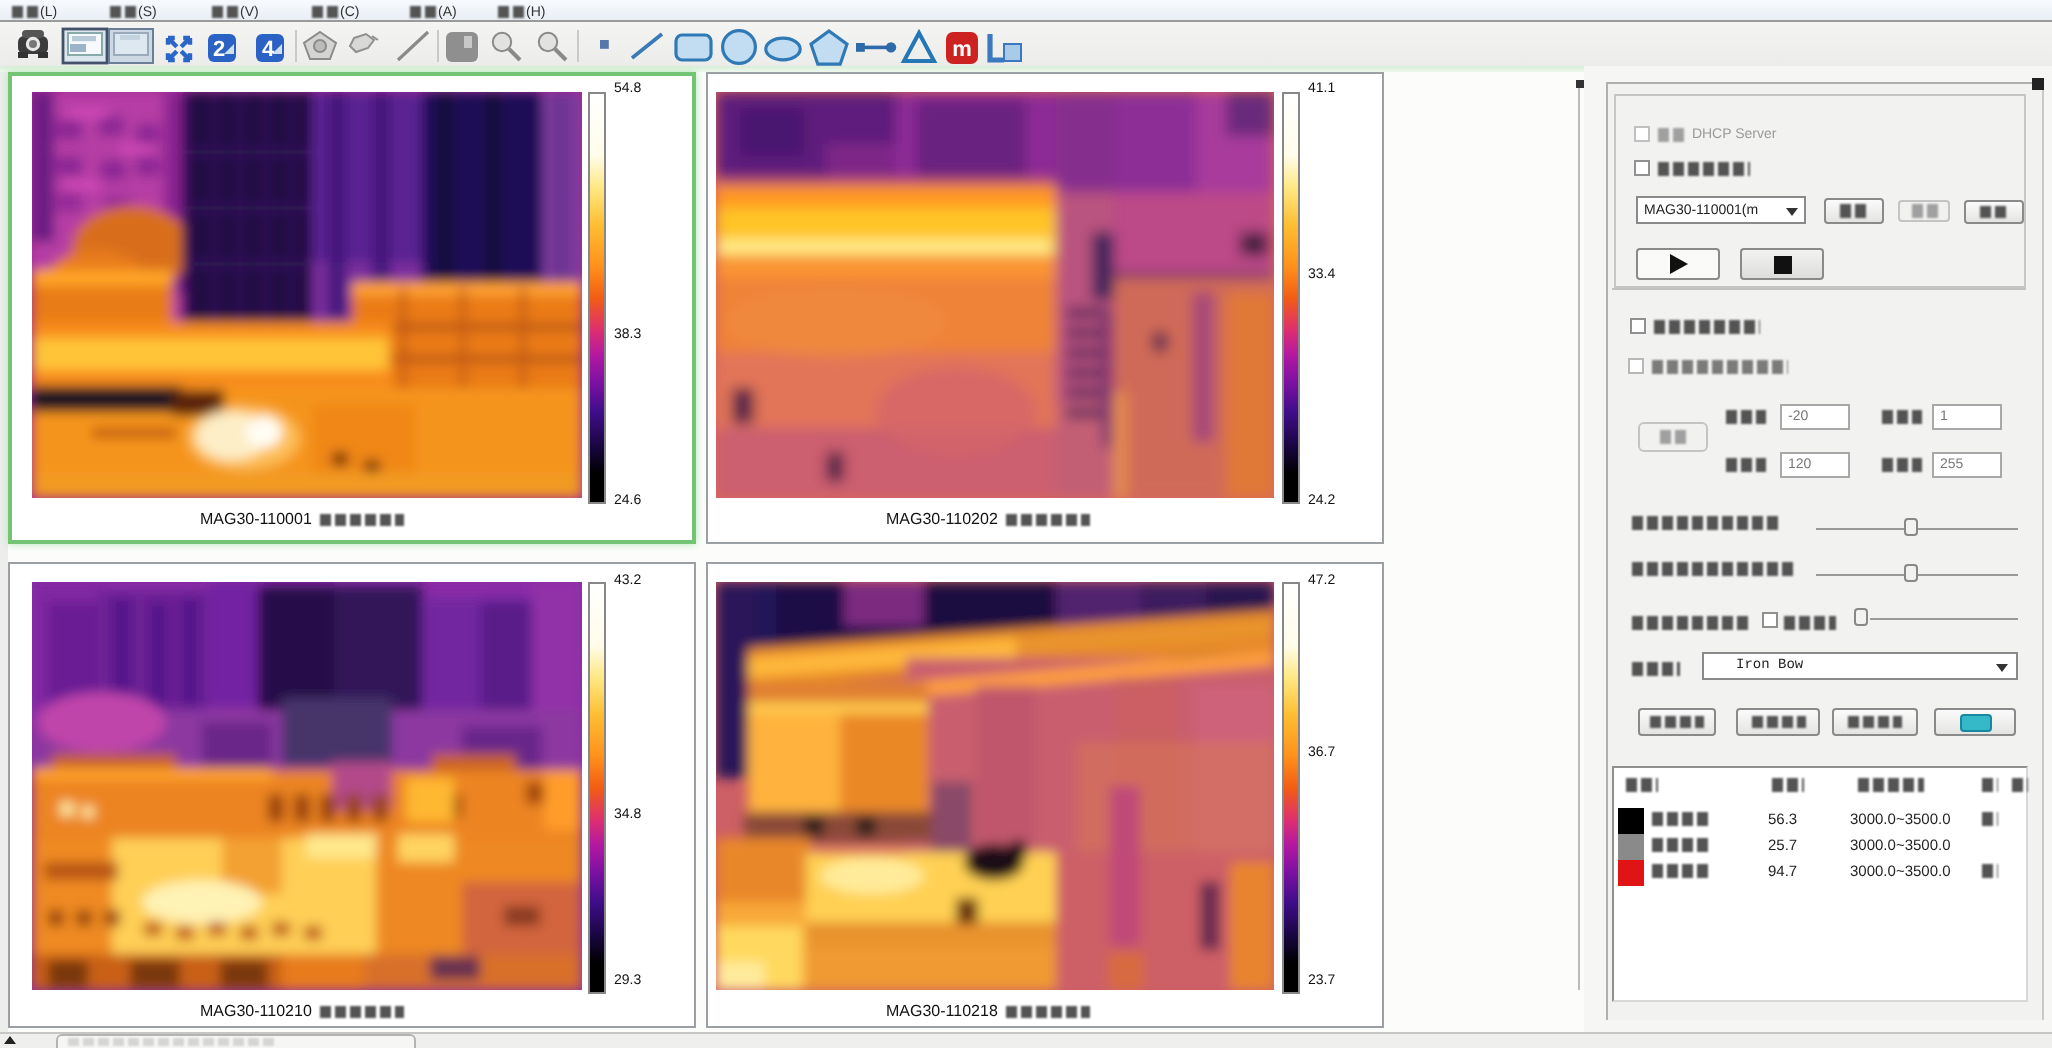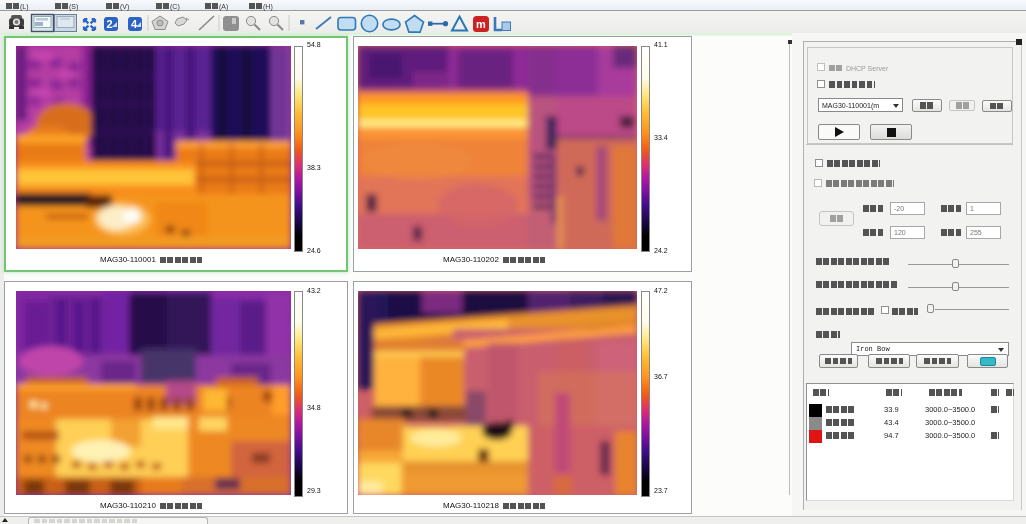--- a/index.html
+++ b/index.html
@@ -429,21 +429,21 @@
 <div class="thumb" style="left:952px;top:259px"></div>
 <div class="abs" style="left:816px;top:281px"><span class="zh" style="width:82px"></span></div>
 <div class="track" style="left:908px;top:287px;width:101px"></div>
 <div class="thumb" style="left:952px;top:282px"></div>
 <div class="abs" style="left:816px;top:308px"><span class="zh" style="width:60px"></span></div>
 <div class="cb" style="left:881px;top:306px"></div>
 <div class="abs" style="left:892px;top:308px"><span class="zh" style="width:26px"></span></div>
 <div class="thumb" style="left:927px;top:304px"></div>
 <div class="track" style="left:935px;top:309px;width:74px"></div>
 <div class="abs" style="left:816px;top:331px"><span class="zh" style="width:24px"></span></div>
-<div class="combo" style="left:851px;top:342px;width:158px;height:14px;line-height:13px;padding-left:4px;font-family:'Liberation Mono',monospace">Iron Bow<span class="arr" style="right:4px;top:5px"></span></div>
+<div class="combo" style="left:851px;top:326px;width:158px;height:14px;line-height:13px;padding-left:16px;font-family:'Liberation Mono',monospace">Iron Bow<span class="arr" style="right:4px;top:5px"></span></div>
 
 <div class="btn" style="left:819px;top:354px;width:39px;height:14px">
     <span class="zh" style="width:27px"></span>
   </div>
 <div class="btn" style="left:868px;top:354px;width:42px;height:14px">
     <span class="zh" style="width:27px"></span>
   </div>
 <div class="btn" style="left:916px;top:354px;width:43px;height:14px">
     <span class="zh" style="width:27px"></span>
   </div>
@@ -456,22 +456,22 @@
 <div class="abs" style="left:886px;top:389px"><span class="zh" style="width:16px"></span></div>
 <div class="abs" style="left:929px;top:389px"><span class="zh" style="width:33px"></span></div>
 <div class="abs" style="left:991px;top:389px"><span class="zh" style="width:8px"></span></div>
 <div class="abs" style="left:1006px;top:389px"><span class="zh" style="width:8px"></span></div>
 <div class="abs" style="left:809px;top:404px;width:13px;height:13px;background:#000"></div>
 <div class="abs" style="left:809px;top:417px;width:13px;height:13px;background:#8a8a8a"></div>
 <div class="abs" style="left:809px;top:430px;width:13px;height:13px;background:#e01414"></div>
 <div class="abs" style="left:826px;top:406px"><span class="zh" style="width:30px"></span></div>
 <div class="abs" style="left:826px;top:419px"><span class="zh" style="width:30px"></span></div>
 <div class="abs" style="left:826px;top:432px"><span class="zh" style="width:30px"></span></div>
-<div class="abs" style="left:884px;top:405px;font-size:7.5px;color:#222">33.9</div>
-<div class="abs" style="left:884px;top:418px;font-size:7.5px;color:#222">43.4</div>
+<div class="abs" style="left:884px;top:405px;font-size:7.5px;color:#222">56.3</div>
+<div class="abs" style="left:884px;top:418px;font-size:7.5px;color:#222">25.7</div>
 <div class="abs" style="left:884px;top:431px;font-size:7.5px;color:#222">94.7</div>
 <div class="abs" style="left:925px;top:405px;font-size:7.5px;color:#222">3000.0~3500.0</div>
 <div class="abs" style="left:925px;top:418px;font-size:7.5px;color:#222">3000.0~3500.0</div>
 <div class="abs" style="left:925px;top:431px;font-size:7.5px;color:#222">3000.0~3500.0</div>
 <div class="abs" style="left:991px;top:406px"><span class="zh" style="width:8px"></span></div>
 <div class="abs" style="left:991px;top:432px"><span class="zh" style="width:8px"></span></div>
 <div class="abs" id="statusbar"></div>
 <div class="abs" style="left:2px;top:518px;width:0;height:0;border-left:3px solid transparent;border-right:3px solid transparent;border-bottom:4px solid #222"></div>
 <div class="abs" style="left:28px;top:517px;width:180px;height:7px;border:1px solid #b4b4b2;border-bottom:none;border-radius:3px 3px 0 0;background:#f6f6f5"></div>
 <div class="abs" style="left:34px;top:519px;opacity:.38"><span class="zg" style="width:105px;height:4px"></span></div>

